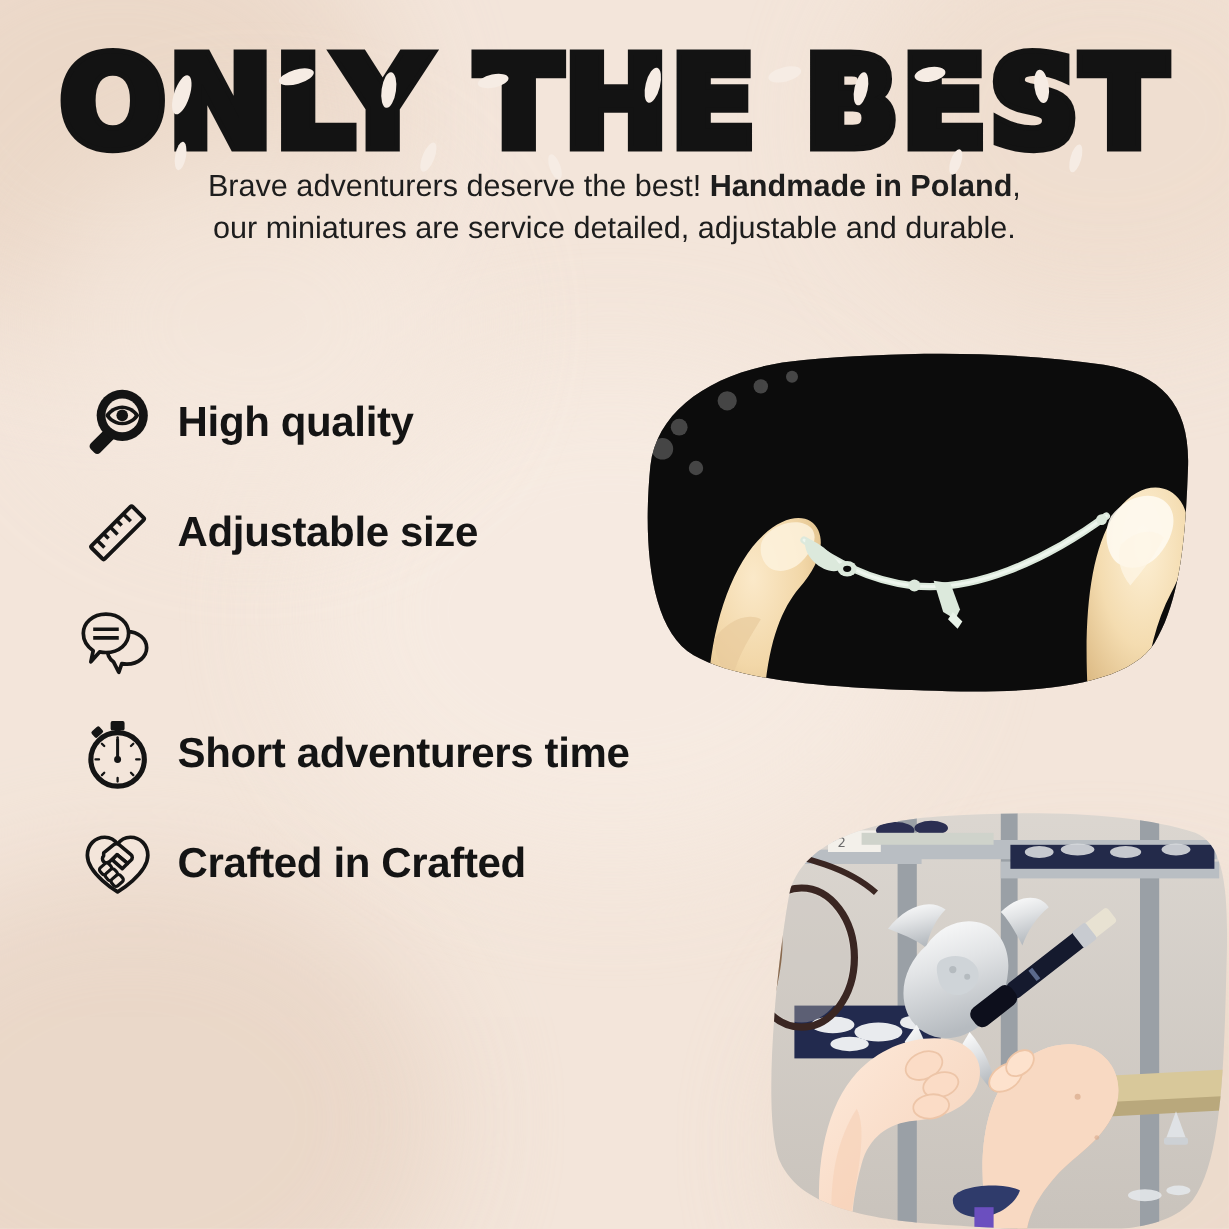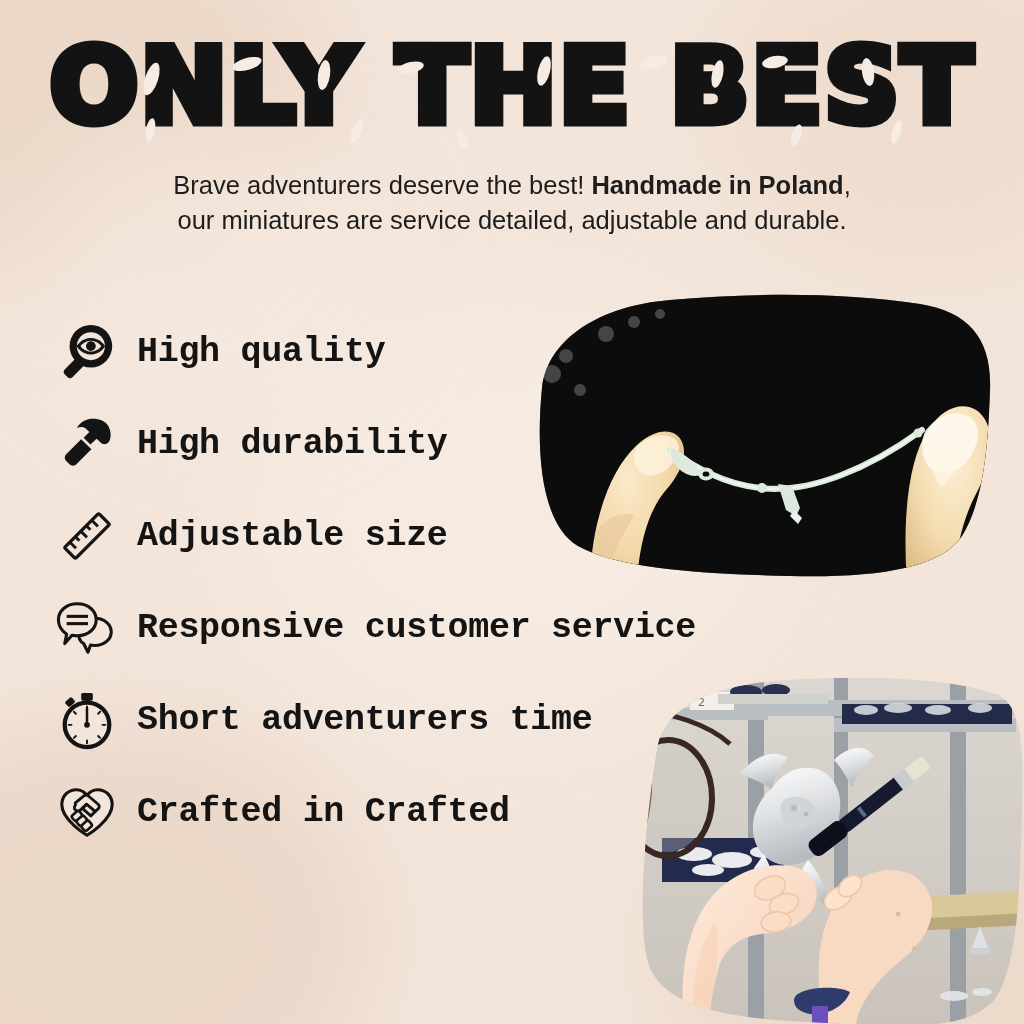--- a/index.html
+++ b/index.html
@@ -34,30 +34,29 @@
     color:#131313;
     -webkit-text-stroke:9px #131313;
     paint-order:stroke fill;
     position:relative;
     display:inline-block;
   }
   
   .gloss { position:absolute; background:#f6ece4; border-radius:50%; z-index:3; pointer-events:none; }
 
   #subtitle {
-    margin-top:30px;
     font-size:25.5px;
     line-height:35px;
     color:#1d1d1d;
     font-weight:400;
   }
   #subtitle b { font-weight:bold; }
 
   
-  #feature-list { position:absolute; left:51px; top:306px; z-index:6;font-family:Liberation Mono, monospace; }
+  #feature-list { position:absolute; left:62px; top:306px; z-index:6; }
   .feature-row { display:flex; align-items:center; height:92px; }
   .feature-icon { width:72px; height:72px; flex:0 0 72px; display:flex; align-items:center; justify-content:center; }
   .feature-icon svg { display:block; }
   .feature-label {
     margin-left:14px;
     font-size:35px;
     font-weight:bold;
     color:#141414;
     letter-spacing:-.3px;
     white-space:nowrap;
@@ -115,29 +114,20 @@
         <circle cx="36" cy="26" r="22" fill="#141414"></circle>
         <circle cx="36" cy="26" r="14.5" fill="#f3e5da"></circle>
         <path d="M36 17.5 C45 17.5 50.5 25 50.5 26 C50.5 27 45 34.5 36 34.5 C27 34.5 21.5 27 21.5 26 C21.5 25 27 17.5 36 17.5 Z" fill="#141414"></path>
         <path d="M36 20.5 C42.2 20.5 46.6 25.3 46.6 26 C46.6 26.7 42.2 31.5 36 31.5 C29.8 31.5 25.4 26.7 25.4 26 C25.4 25.3 29.8 20.5 36 20.5 Z" fill="#f3e5da"></path>
         <circle cx="36" cy="26" r="5" fill="#141414"></circle>
       </svg>
     </span>
     <span class="feature-label">High quality</span>
   </div>
 
-  <div class="feature-row">
-    <span class="feature-icon">
-      <svg viewBox="0 0 64 64" width="62" height="62">
-        <path d="M36.5 6 C30 6.5 25 10 21.5 15.5 C24 14.5 27.5 14 30 15.5 L34.5 19.5 L28.5 25.5 L35.5 32.5 L42 26.5 L46 30.5 C48.5 33 52 32.5 54 30.5 C57 27.5 57.5 20 54 13.5 C50.5 7.5 43.5 5.5 36.5 6 Z" fill="#141414"></path>
-        <path d="M26 27 L10.5 42.5 C8.5 44.5 8.5 47.5 10.5 49.5 L14 53 C16 55 19 55 21 53 L36.5 37.5 Z" fill="#141414"></path>
-      </svg>
-    </span>
-    <span class="feature-label">High durability</span>
-  </div>
 
   <div class="feature-row">
     <span class="feature-icon">
       <svg viewBox="0 0 64 64" width="62" height="62">
         <g transform="rotate(-45 32 32)">
           <rect x="7" y="24" width="50" height="16" rx="1.5" fill="none" stroke="#141414" stroke-width="3.4"></rect>
           <line x1="15" y1="24" x2="15" y2="33" stroke="#141414" stroke-width="3"></line>
           <line x1="23" y1="24" x2="23" y2="30" stroke="#141414" stroke-width="3"></line>
           <line x1="31" y1="24" x2="31" y2="33" stroke="#141414" stroke-width="3"></line>
           <line x1="39" y1="24" x2="39" y2="30" stroke="#141414" stroke-width="3"></line>
@@ -150,21 +140,20 @@
 
   <div class="feature-row">
     <span class="feature-icon">
       <svg viewBox="0 0 64 64" width="62" height="62">
         <path d="M40 22 C50 22 57 28.5 57 36 C57 43.5 50 50 40 50 C38.5 50 37 49.9 35.6 49.6 L33 57 L28.5 48 C24 45.5 23 41 23 36 C23 28.5 30 22 40 22 Z" fill="#f3e5da" stroke="#141414" stroke-width="3.2" stroke-linejoin="round"></path>
         <path d="M22 7 C33.5 7 41.5 14.5 41.5 23.5 C41.5 32.5 33.5 40 22 40 C20 40 18.2 39.8 16.5 39.5 L9 48 L11 38.5 C6 35 2.5 29.8 2.5 23.5 C2.5 14.5 10.5 7 22 7 Z" fill="#f3e5da" stroke="#141414" stroke-width="3.2" stroke-linejoin="round"></path>
         <line x1="11" y1="20" x2="33" y2="20" stroke="#141414" stroke-width="3.2"></line>
         <line x1="11" y1="27.5" x2="33" y2="27.5" stroke="#141414" stroke-width="3.2"></line>
       </svg>
     </span>
-    <span class="feature-label">Responsive customer service</span>
   </div>
 
   <div class="feature-row">
     <span class="feature-icon">
       <svg viewBox="0 0 64 64" width="62" height="62">
         <rect x="26" y="4" width="12" height="8" rx="1.6" fill="#141414"></rect>
         <rect x="29.5" y="10" width="5" height="6" fill="#141414"></rect>
         <rect x="10" y="10" width="9" height="7" rx="1.6" fill="#141414" transform="rotate(-42 14.5 13.5)"></rect>
         <circle cx="32" cy="37" r="23" fill="#f3e5da" stroke="#141414" stroke-width="4.4"></circle>
         <g stroke="#141414" stroke-width="2" stroke-linecap="round">

